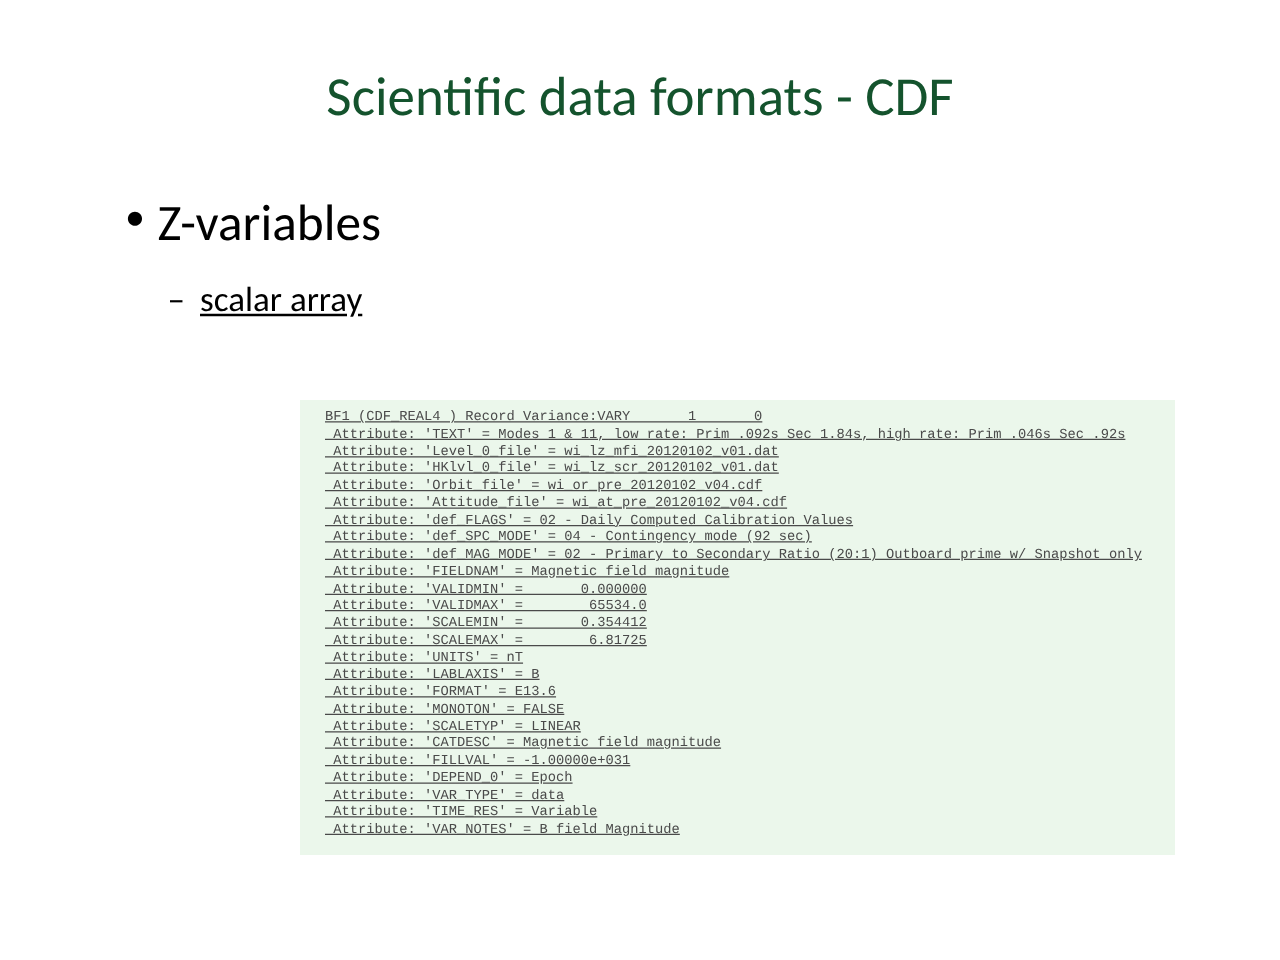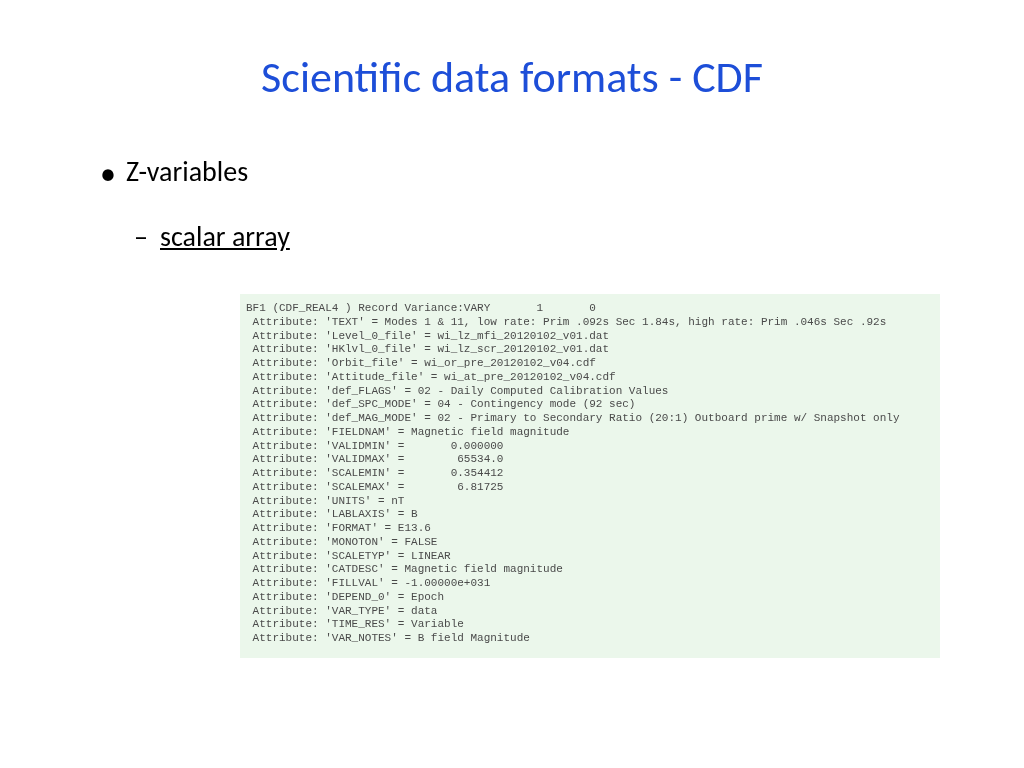--- a/index.html
+++ b/index.html
@@ -15,28 +15,28 @@
       width: 100%;
       height: 100%;
       padding: 50px 60px 40px 60px;
       position: relative;
     }
     .title {
       font-size: 44px;
       font-weight: 400;
       text-align: center;
       margin-bottom: 50px;
-      color: #1d4ed8;
+      color: #14532d;
     }
     .bullets {
       padding-left: 40px;
     }
     .bullet-l1 {
-      font-size: 28px;
-      margin-bottom: 30px;
+      font-size: 41px;
+      margin-bottom: 18px;
       position: relative;
       padding-left: 26px;
     }
     .bullet-l1::before {
       content: "•";
       position: absolute;
       left: 0;
       top: 0;
       font-size: 32px;
     }
@@ -47,29 +47,30 @@
       padding-left: 26px;
       text-decoration: underline;
     }
     .bullet-l2::before {
       content: "–";
       position: absolute;
       left: 0;
       top: 0;
     }
     .code-block {
-      margin: 40px 0 0 180px;
+      margin: 63px 0 0 180px;
       background: #ebf7eb;
-      padding: 8px 10px 12px 6px;
+      padding: 8px 10px 12px 20px;
       width: 700px;
       font-family: "Courier New", monospace;
       font-size: 11px;
       line-height: 1.25;
       color: #4a4a4a;
       white-space: pre;
+      text-decoration: underline;
     }
   </style>
 </head>
 <body>
 
 <div class="slide">
   <h1 class="title">Scientific data formats - CDF</h1>
 
   <div class="bullets">
     <div class="bullet-l1">Z-variables</div>

